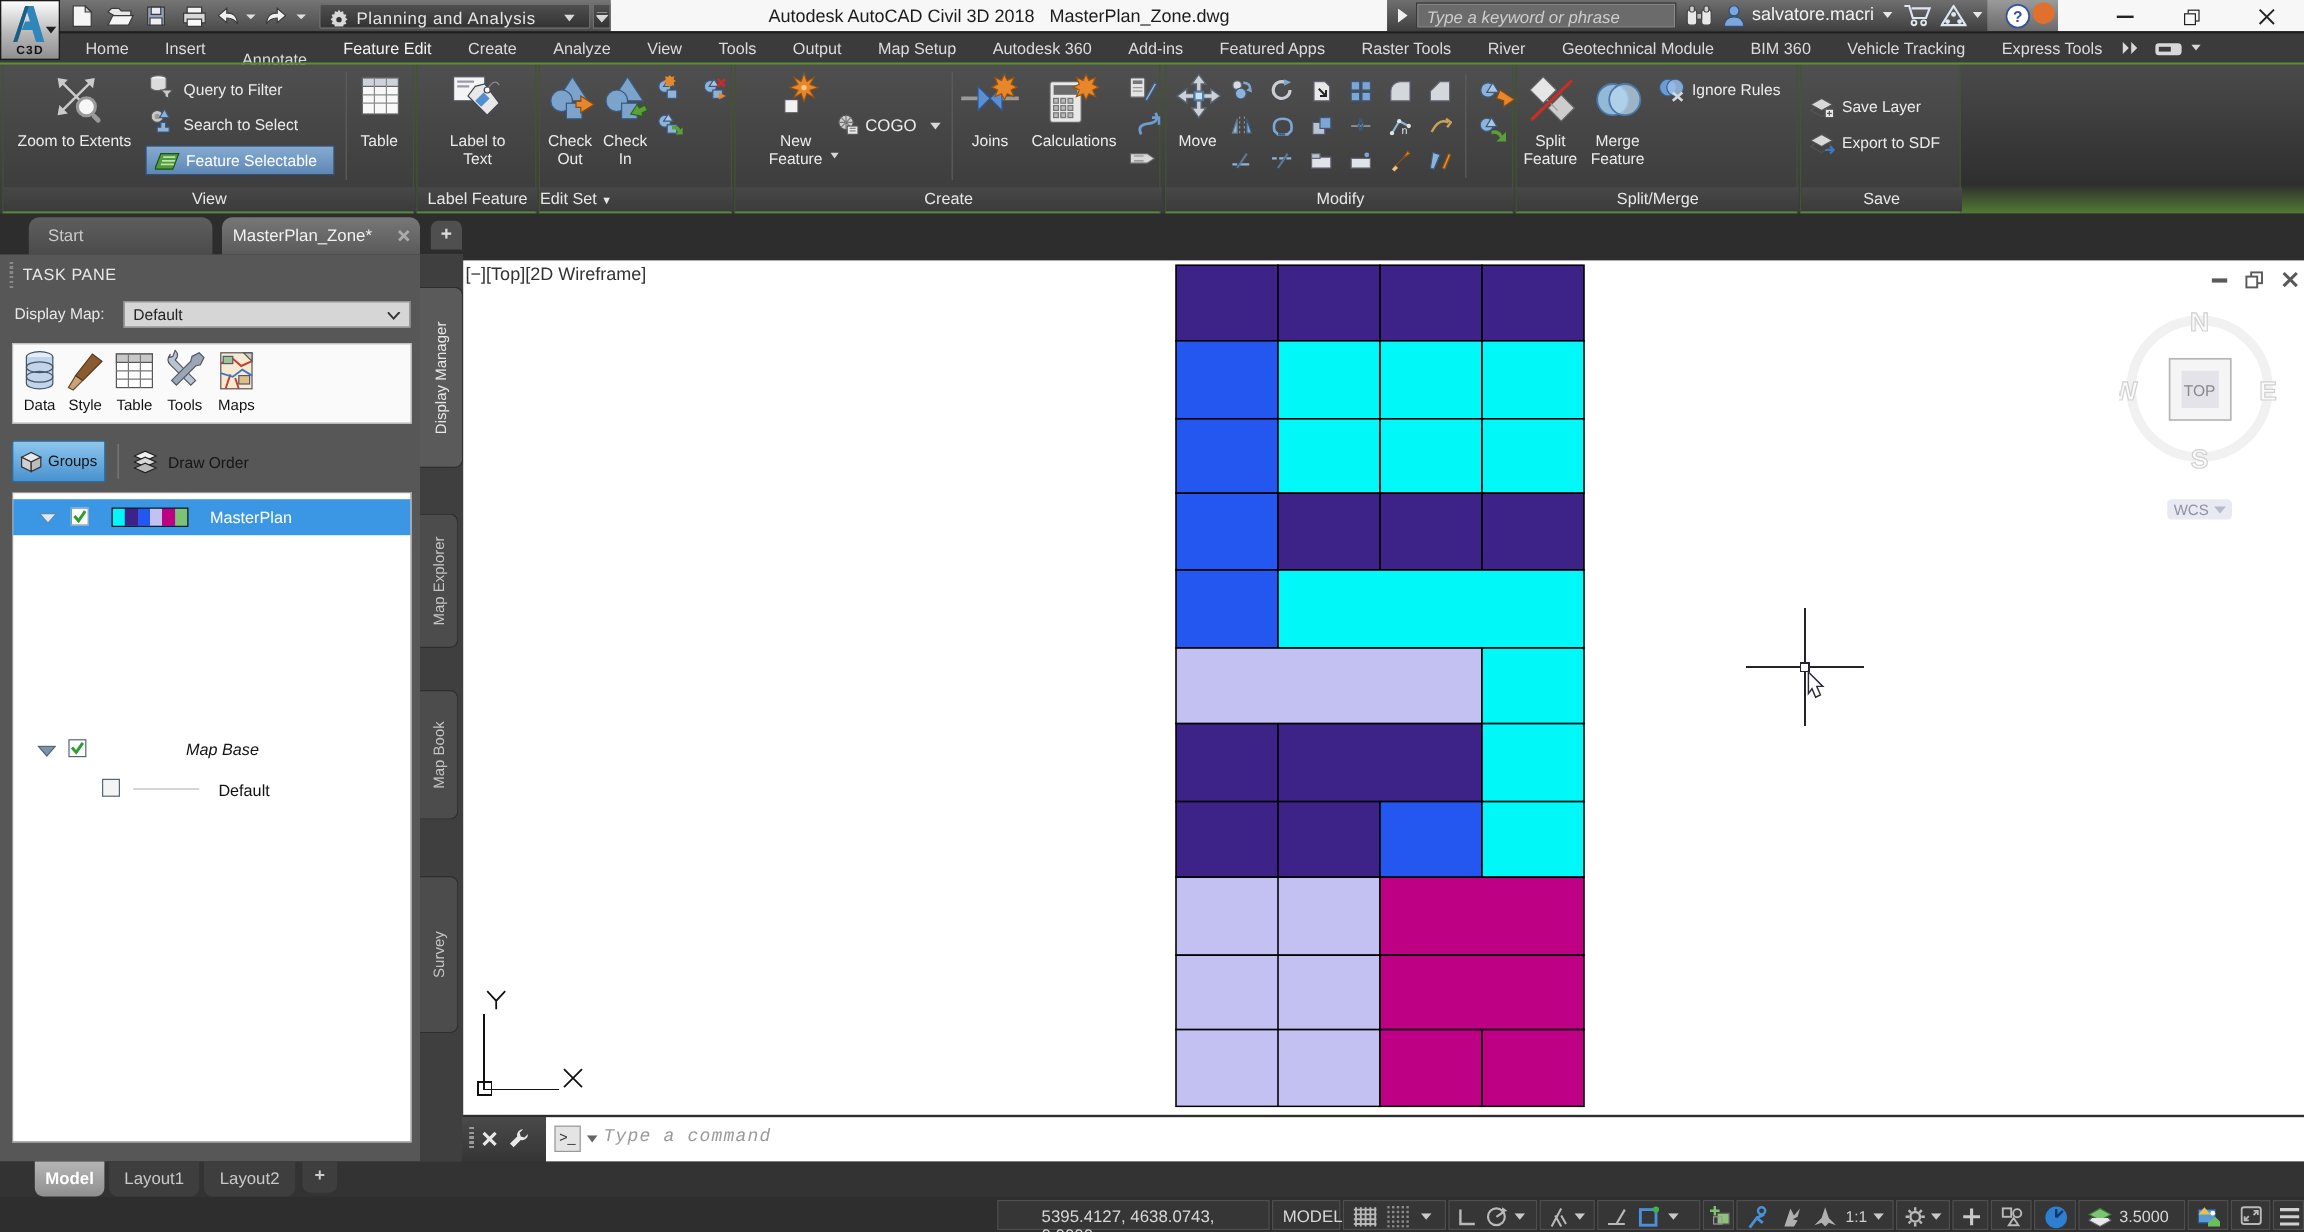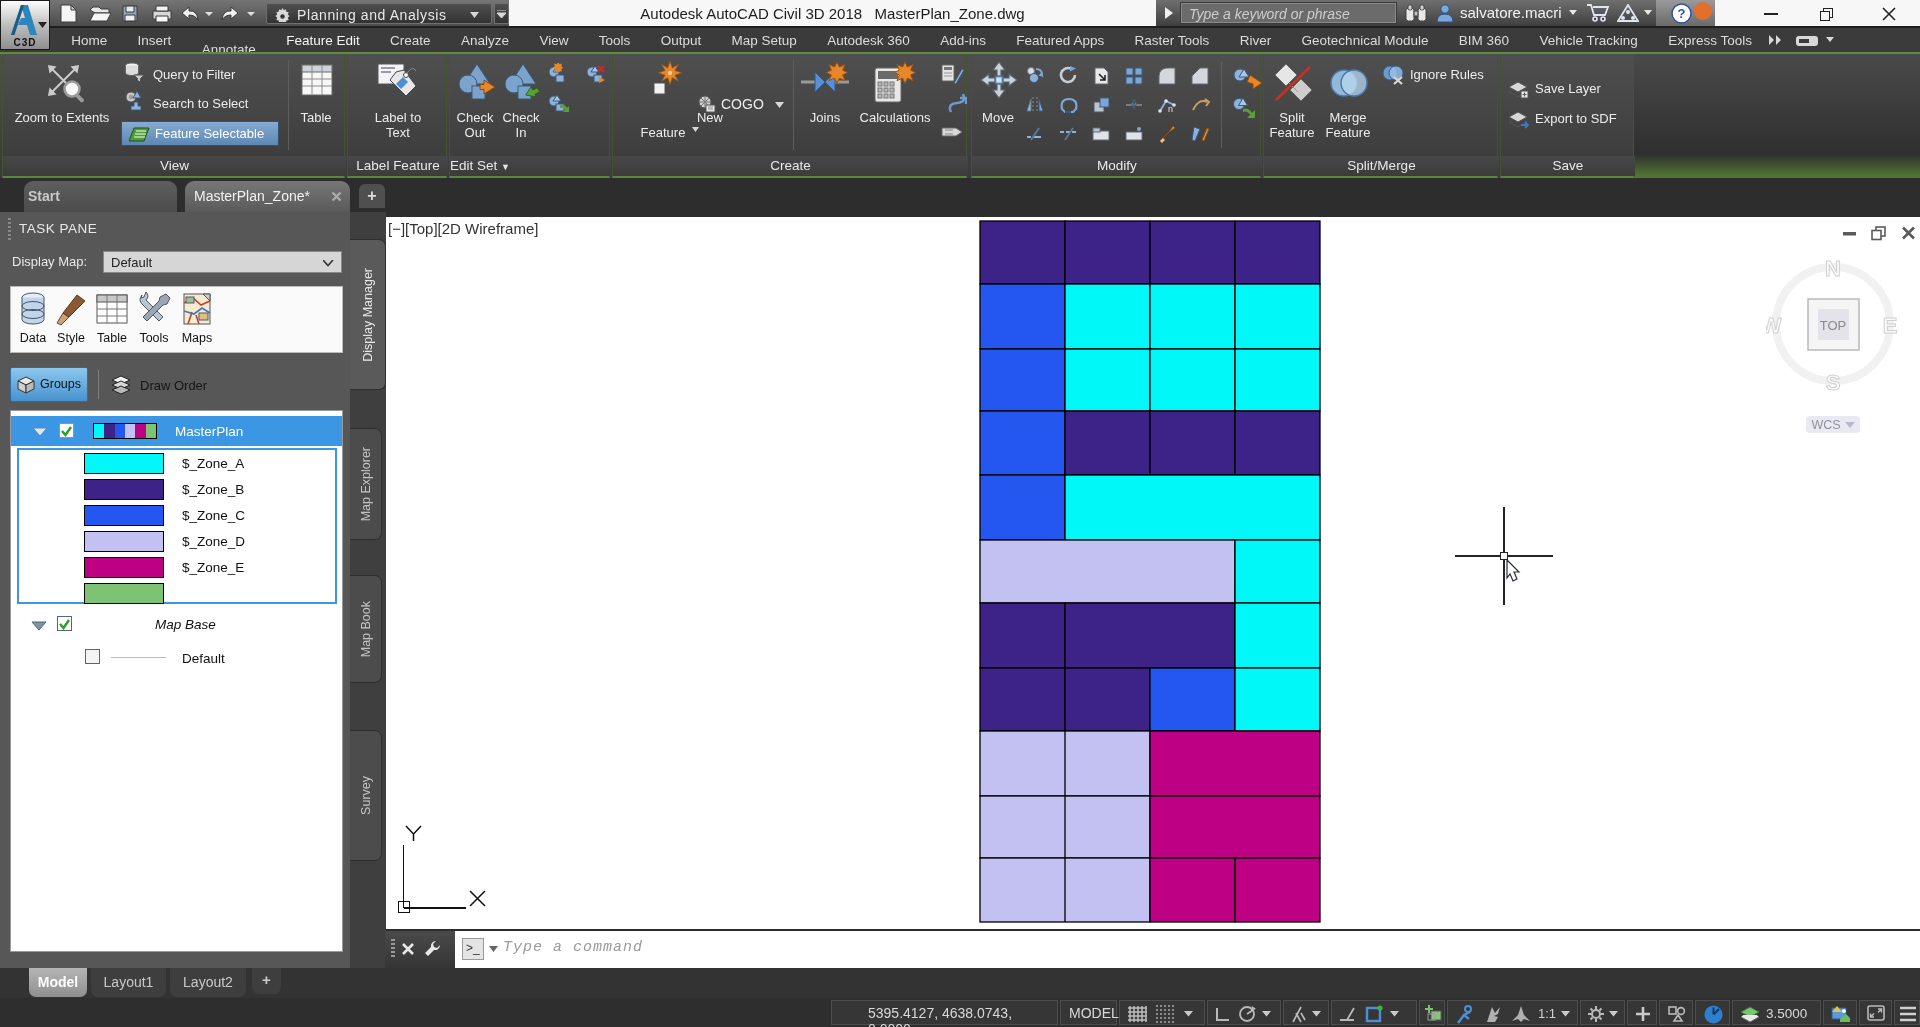--- a/index.html
+++ b/index.html
@@ -266,21 +266,21 @@
         </div>
         <div class="abs" style="left: 612px; top: 0px; width: 355px; height: 124px; border-left: 1px solid rgb(66, 85, 45); border-right: 1px solid rgb(66, 85, 45); border-bottom: 2px solid rgb(88, 136, 61);">
           <div class="abs" style="left: 0px; top: 102px; width: 355px; height: 20px; background: linear-gradient(rgb(72, 72, 72), rgb(59, 59, 59)); font-size: 13.5px; color: rgb(232, 232, 232); text-align: center; line-height: 19px;">Create</div>
           <svg class="abs" style="left:28px;top:4px" width="42" height="42" viewBox="0 0 42 42">
             <rect x="13" y="25" width="11" height="11" fill="#f2f2f2" stroke="#555"></rect>
             <g transform="translate(29 15) scale(.85)">
               <path d="M0 -14 l2.8 8 7.2 -4.2 -4.2 7.2 8 2.8 -8 2.8 4.2 7.2 -7.2 -4.2 -2.8 8 -2.8 -8 -7.2 4.2 4.2 -7.2 -8 -2.8 8 -2.8 -4.2 -7.2 7.2 4.2 z" fill="#e8862a" stroke="#9a5210"></path>
               <circle cx="0" cy="0" r="2.6" fill="#f6c890"></circle>
             </g>
           </svg>
-          <div class="abs" style="left:-10px;top:56px;width:120px;text-align:right;font-size:13px;color:#ececec;">New</div>
+          <div class="abs" style="left:-10px;top:56px;width:120px;text-align:center;font-size:13px;color:#ececec;">New</div>
           <div class="abs" style="left:-10px;top:71px;width:120px;text-align:center;font-size:13px;color:#ececec;">Feature</div>
           <svg class="abs" style="left:79px;top:73px" width="8" height="6">
             <path d="M0 0 h7 l-3.5 5 z" fill="#d8d8d8"></path>
           </svg>
           <svg class="abs" style="left:84px;top:40px" width="20" height="20" viewBox="0 0 20 20">
             <circle cx="8" cy="8" r="6" fill="#cfcfcf" stroke="#555"></circle>
             <path d="M8 2 v12 M2 8 h12 M4 4 l8 8 M12 4 l-8 8" stroke="#777"></path>
             <rect x="9" y="11" width="9" height="7" fill="#e8e8e8" stroke="#555"></rect>
             <path d="M11 13 h5 M11 15 h5" stroke="#888"></path>
           </svg>
@@ -468,21 +468,21 @@
               <path d="M5 11 l-3 2 9 5 9 -5 -3 -2" fill="none" stroke="#555"></path>
               <path d="M14 16 h7 m-3 -3 l3 3 -3 3" stroke="#3a78c8" stroke-width="1.8" fill="none"></path>
             </svg></div>
           <div class="abs" style="left:34px;top:57px;font-size:13px;color:#ececec;">Export to SDF</div>
         </div>
       </div>
 </div>
 
 <div class="abs" id="filetabs" style="left:0;top:178px;width:1920px;height:34px;background:#2d2d2d;">
   <div class="abs" style="left:24px;top:3px;width:153px;height:31px;background:linear-gradient(#5e5e5e,#4b4b4b);border-radius:9px 9px 0 0;color:#c9c9c9;font-size:14px;">
-        <span style="position:absolute;left:4px;top:7px;font-weight:bold;">Start</span>
+        <span style="position:absolute;left:16px;top:7px;">Start</span>
       </div>
   <div class="abs" style="left:185px;top:3px;width:165px;height:31px;background:linear-gradient(#777,#5a5a5a);border-radius:9px 9px 0 0;color:#f2f2f2;font-size:14px;">
     <span style="position:absolute;left:9px;top:7px;">MasterPlan_Zone*</span>
     <svg style="position:absolute;right:8px;top:10px" width="11" height="11">
           <path d="M1.5 1.5 L9.5 9.5 M9.5 1.5 L1.5 9.5" stroke="#aaa" stroke-width="2.4"></path>
         </svg>
   </div>
   <div class="abs" style="left:359px;top:6px;width:26px;height:24px;background:#4f4f4f;border-radius:6px 6px 0 0;color:#ddd;font-size:16px;font-weight:bold;text-align:center;line-height:23px;">+</div>
 </div>
 
@@ -558,33 +558,20 @@
           </svg></div>
     <div class="abs" style="left:82px;top:12px;width:64px;height:16px;border:1px solid #000;display:flex;">
       <div style="flex:1;background:#00f8f8;"></div>
           <div style="flex:1;background:#3d2287;"></div>
           <div style="flex:1;background:#2457f0;"></div>
           <div style="flex:1;background:#c3c1f2;"></div>
           <div style="flex:1;background:#be0084;"></div>
           <div style="flex:1;background:#7cc374;"></div>
     </div>
     <div class="abs" style="left:164px;top:13px;font-size:13.5px;color:#fff;">MasterPlan</div>
-    <div class="abs" id="zonelist" style="left:6px;top:37px;width:320px;height:156px;border:2px solid #3b97e4;">
-          <div class="abs" style="left:65px;top:3px;width:80px;height:21px;background:#00f8f8;border:1.5px solid #000;"></div>
-          <div class="abs" style="left:163px;top:6px;font-size:13.5px;color:#111;">$_Zone_A</div>
-          <div class="abs" style="left:65px;top:29px;width:80px;height:21px;background:#3d2287;border:1.5px solid #000;"></div>
-          <div class="abs" style="left:163px;top:32px;font-size:13.5px;color:#111;">$_Zone_B</div>
-          <div class="abs" style="left:65px;top:55px;width:80px;height:21px;background:#2457f0;border:1.5px solid #000;"></div>
-          <div class="abs" style="left:163px;top:58px;font-size:13.5px;color:#111;">$_Zone_C</div>
-          <div class="abs" style="left:65px;top:81px;width:80px;height:21px;background:#c3c1f2;border:1.5px solid #000;"></div>
-          <div class="abs" style="left:163px;top:84px;font-size:13.5px;color:#111;">$_Zone_D</div>
-          <div class="abs" style="left:65px;top:107px;width:80px;height:21px;background:#be0084;border:1.5px solid #000;"></div>
-          <div class="abs" style="left:163px;top:110px;font-size:13.5px;color:#111;">$_Zone_E</div>
-          <div class="abs" style="left:65px;top:133px;width:80px;height:21px;background:#7cc374;border:1.5px solid #000;"></div>
-        </div>
 
     <svg class="abs" style="left:20px;top:210px" width="16" height="10">
           <path d="M1 1 h14 l-7 8 z" fill="#7d94a8" stroke="#51677a"></path>
         </svg>
     <div class="abs" style="left:46px;top:205px;width:15px;height:15px;background:#fff;border:1px solid #567;"><svg width="13" height="13">
             <path d="M2 6 l3.5 4 L11 2" stroke="#2e9e2e" stroke-width="2.5" fill="none"></path>
           </svg></div>
     <div class="abs" style="left:144px;top:206px;font-size:13.5px;font-style:italic;color:#111;">Map Base</div>
 
     <div class="abs" style="left:74px;top:238px;width:15px;height:15px;background:#f4f4f4;border:1px solid #567;"></div>

